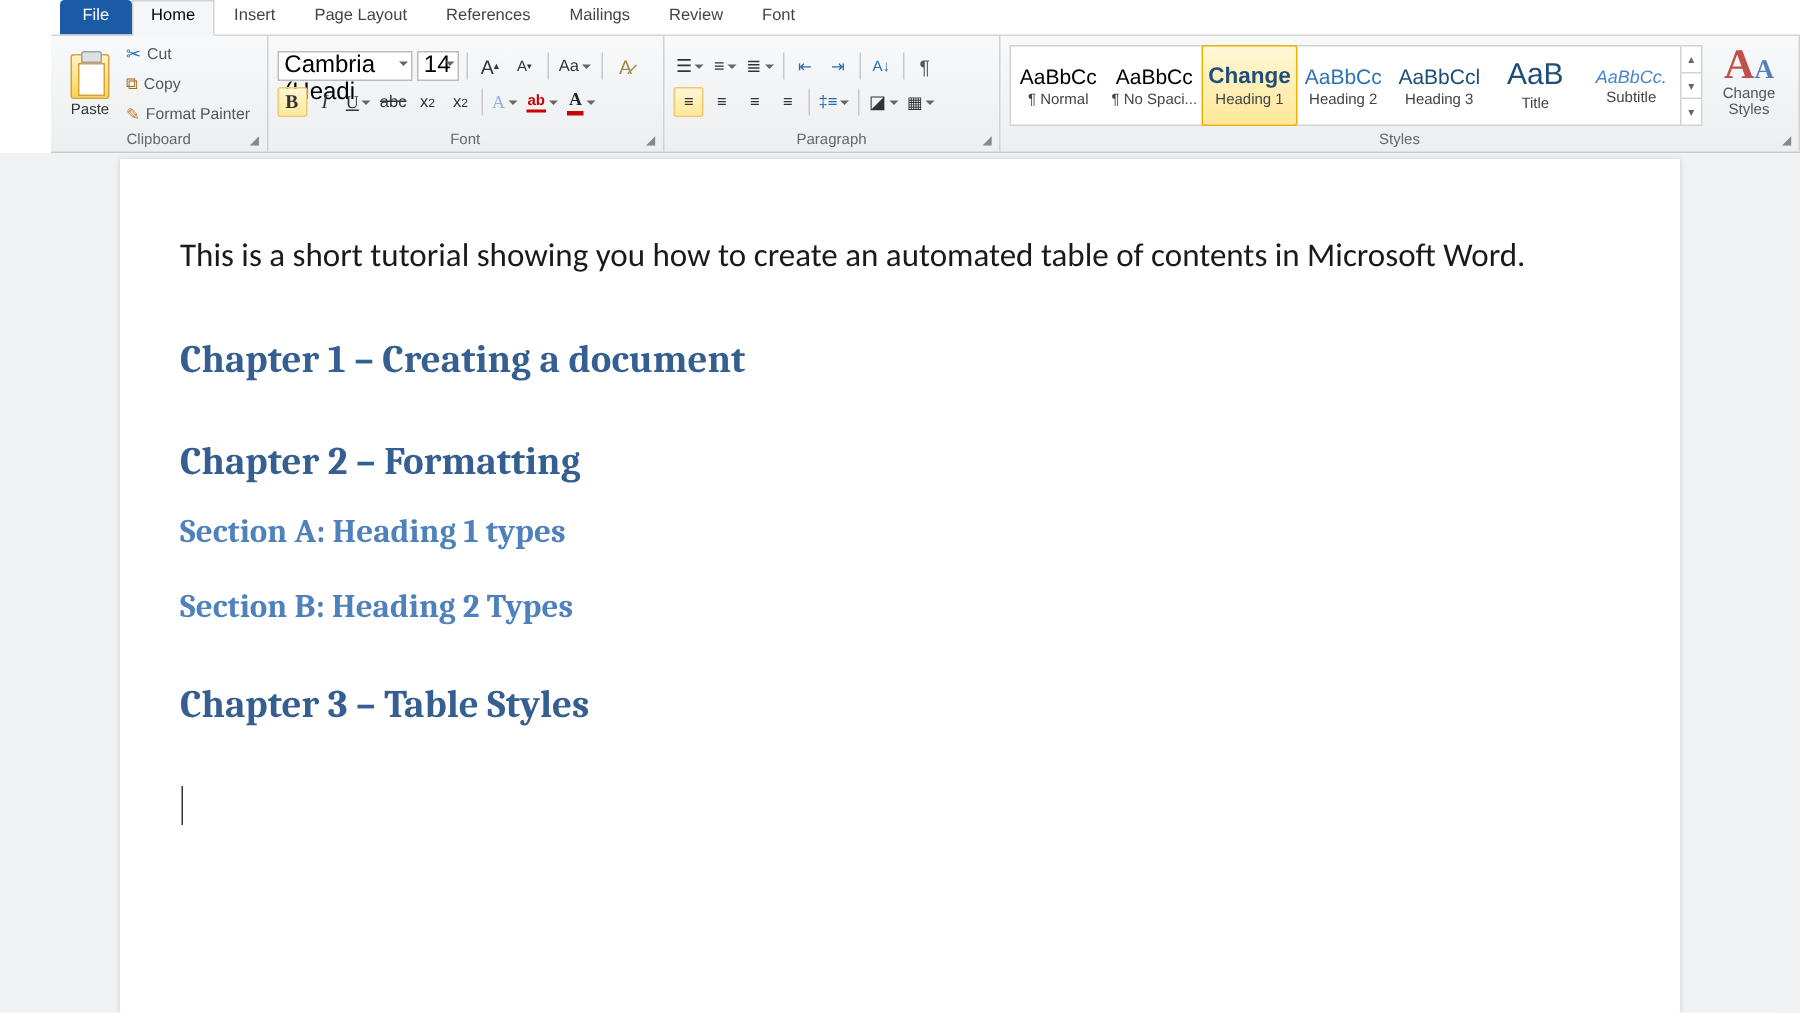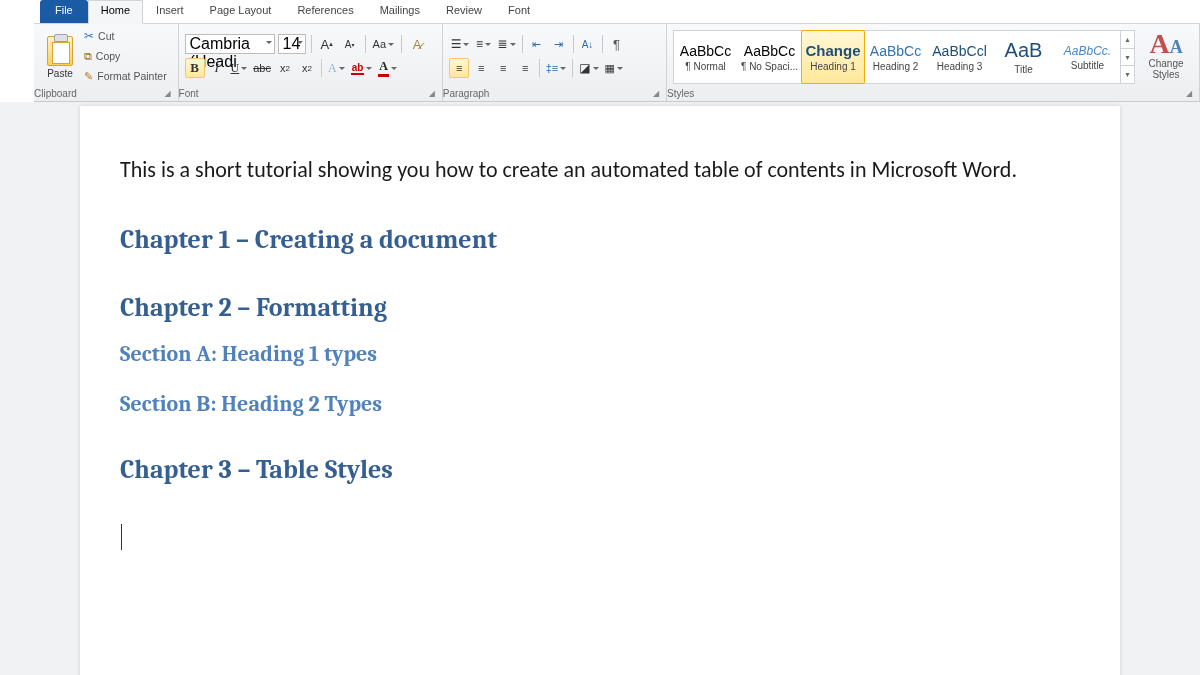--- a/index.html
+++ b/index.html
@@ -50,20 +50,21 @@
   .group {
     border-right: 1px solid #d0d2d5;
     display: flex;
     flex-direction: column;
     justify-content: space-between;
   }
   .group-body { flex:1; display:flex; align-items:center; padding:2px 6px; }
   .group-label {
     font-size: 10px;
     color: #666;
+    text-align: center;
     padding-bottom: 2px;
     position: relative;
   }
   .group-label .launcher {
     position: absolute; right:3px; bottom:2px; width:10px; height:10px;
     font-size:8px; color:#888;
   }
   
   .clipboard { width:145px; }
   .paste-col { display:flex; flex-direction:column; align-items:center; width:40px; }

